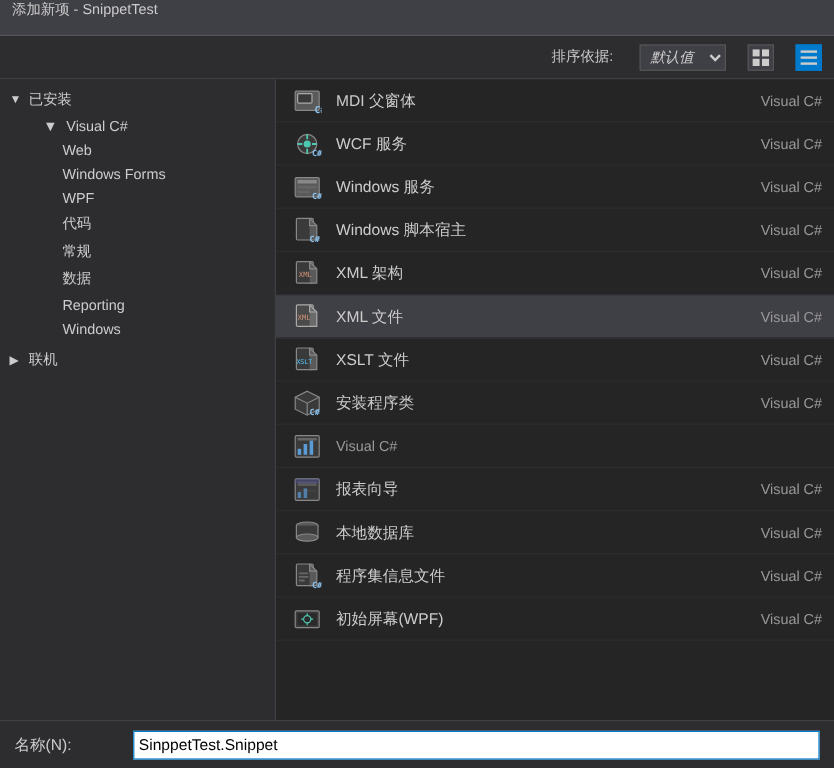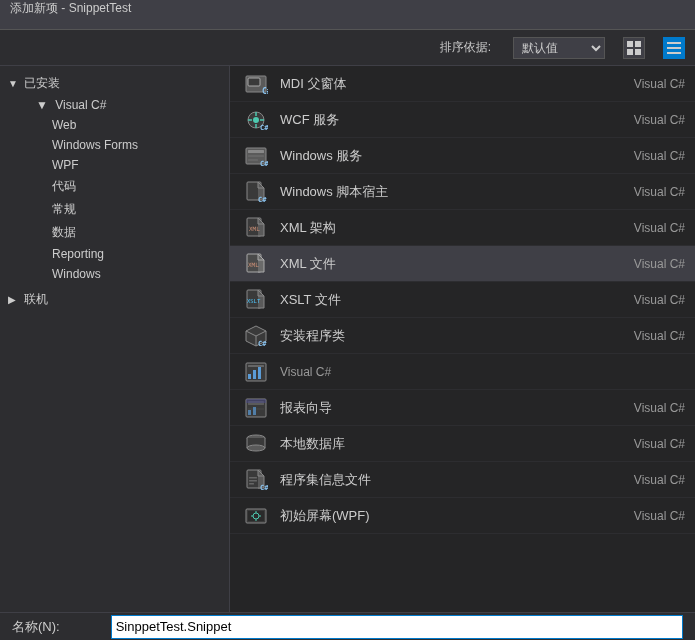--- a/index.html
+++ b/index.html
@@ -50,21 +50,22 @@
       font-size: 12px;
       margin-right: 4px;
     }
     .toolbar-select {
       background: #3f3f46;
       color: #cccccc;
       border: 1px solid #555;
       height: 22px;
       font-size: 12px;
       padding: 0 4px;
-      width: 92px;
+      width: 72px;
+      font-style: italic;
     }
     .toolbar-icon-btn {
       width: 22px;
       height: 22px;
       background: #3f3f46;
       border: 1px solid #555;
       display: flex;
       align-items: center;
       justify-content: center;
       cursor: pointer;
@@ -150,21 +151,21 @@
       font-size: 13px;
       color: #cccccc;
     }
     .item-tag {
       color: #999;
       font-size: 12px;
     }
 
     
     .bottom-bar {
-      height: 28px;
+      height: 40px;
       background: #2d2d30;
       border-top: 1px solid #3f3f46;
       display: flex;
       align-items: center;
       padding: 0 12px;
       gap: 8px;
     }
     .bottom-label {
       color: #cccccc;
       font-size: 13px;

